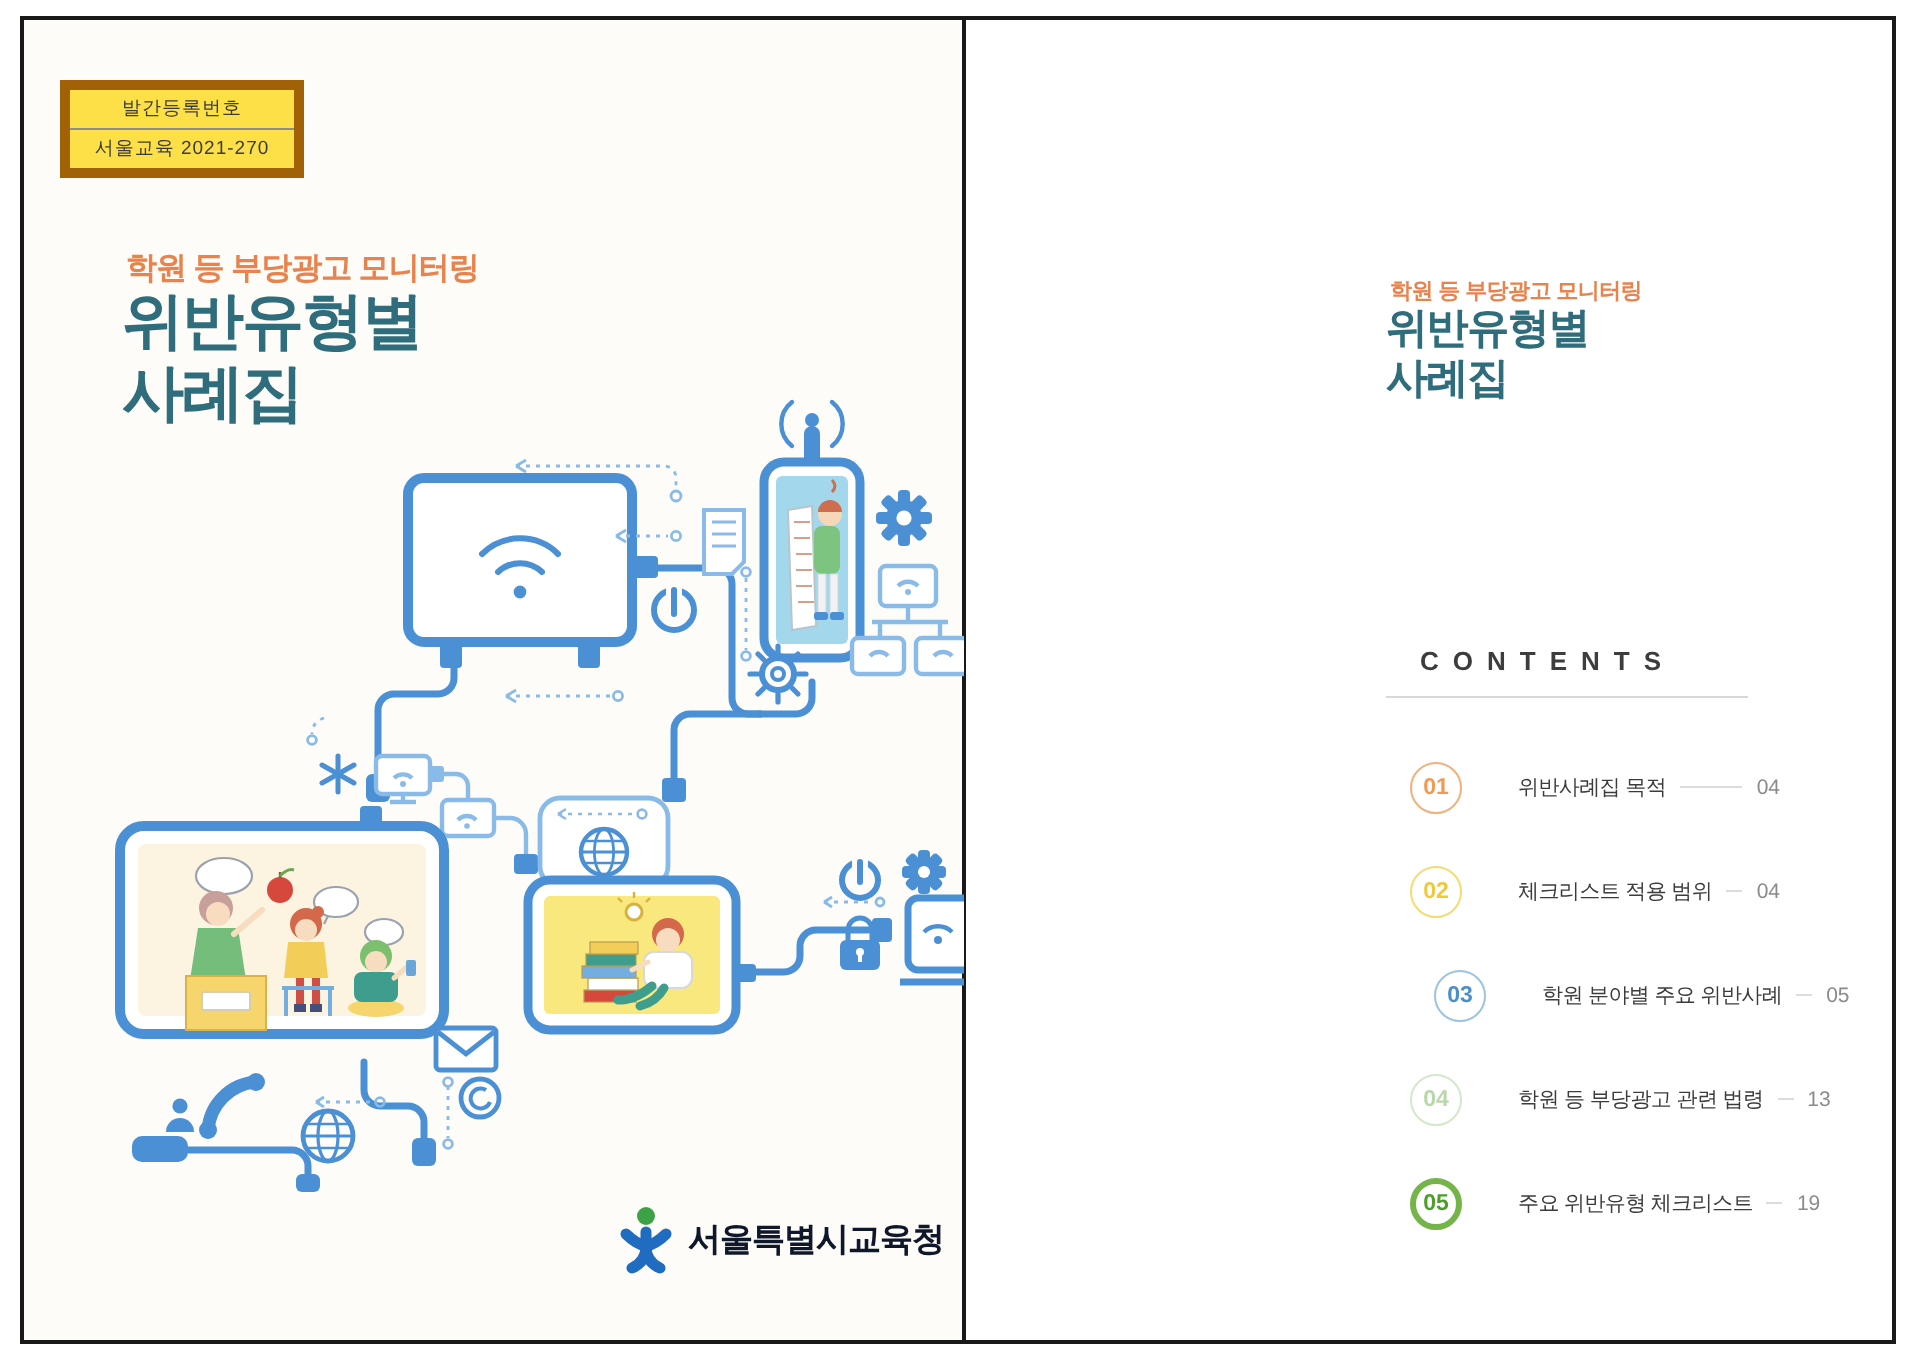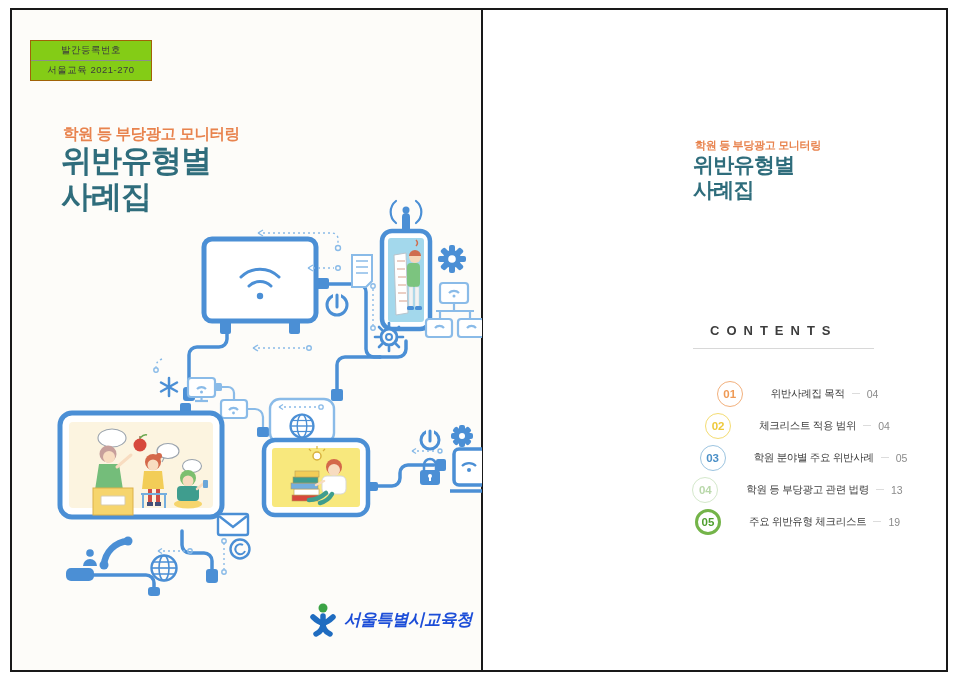--- a/index.html
+++ b/index.html
@@ -12,35 +12,35 @@
   *{box-sizing:border-box}
   body{margin:0;background:#ffffff;font-family:"Liberation Sans",sans-serif;}
   .canvas{position:relative;width:960px;height:684px;background:#fff;overflow:hidden;}
   .book{position:absolute;left:10px;top:8px;width:938px;height:664px;border:2px solid var(--ink);display:flex;}
   .page{position:relative;height:100%;}
   .page-left{width:469px;background:#fdfcf9;}
   .divider{width:2px;height:100%;background:var(--ink);}
   .page-right{flex:1;background:#ffffff;}
 
   
-  .reg-box{position:absolute;left:18px;top:30px;width:122px;border:1px solid #a16207;font-size:9.5px;color:#3c3c3c;text-align:center;background:#84cc16;}
+  .reg-box{position:absolute;left:18px;top:30px;width:122px;border:5px solid #a16207;font-size:9.5px;color:#3c3c3c;text-align:center;background:#fde047;}
   .reg-row{padding:3px 4px;letter-spacing:0.5px;}
   .reg-row + .reg-row{border-top:1px solid #8d8d8d;}
   .subtitle-l{position:absolute;left:51px;top:114px;font-size:15.5px;font-weight:700;color:var(--orange);letter-spacing:-0.5px;}
   .title-l{position:absolute;left:49px;top:133px;font-size:31px;font-weight:800;color:var(--teal);line-height:1.17;letter-spacing:-1px;}
   .illustration{position:absolute;left:0;top:187px;}
   .logo{position:absolute;left:296px;top:592px;display:flex;align-items:center;gap:6px;}
-  .logo-text{font-size:16.5px;font-weight:700;color:#1d4ed8;letter-spacing:-0.5px;font-style:italic;}
+  .logo-text{font-size:16.5px;font-weight:700;color:#0f172a;letter-spacing:-0.5px;}
 
   
   .subtitle-r{position:absolute;left:212px;top:128px;font-size:11px;font-weight:700;color:var(--orange);letter-spacing:-0.3px;}
   .title-r{position:absolute;left:210px;top:142px;font-size:21px;font-weight:800;color:var(--teal);line-height:1.2;letter-spacing:-0.7px;}
   .contents{position:absolute;left:227px;top:313px;font-size:13px;font-weight:700;color:#3d3d3d;letter-spacing:7px;}
   .contents-line{position:absolute;left:210px;top:338px;width:181px;border-top:1.5px solid #d8d8d8;}
-  .toc{position:absolute;left:222px;top:370px;width:185px;display:flex;flex-direction:column;gap:5px;align-items:center;}
+  .toc{position:absolute;left:222px;top:370px;width:185px;display:flex;flex-direction:column;gap:25px;}
   .toc-item{display:flex;align-items:center;height:27px;}
   .toc-num{width:26px;height:26px;border-radius:50%;border:1.5px solid #ccc;display:flex;align-items:center;justify-content:center;font-size:11.5px;font-weight:700;flex:none;background:#fff;}
   .toc-label{margin-left:28px;font-size:10.5px;color:#3c3c3c;white-space:nowrap;letter-spacing:-0.3px;}
   .toc-leader{flex:1;border-top:1px solid #dcdcdc;margin:0 7px;min-width:8px;}
   .toc-page{font-size:10.5px;color:#8b8b8b;}
 </style>
 </head>
 <body>
 
 <div class="canvas">

